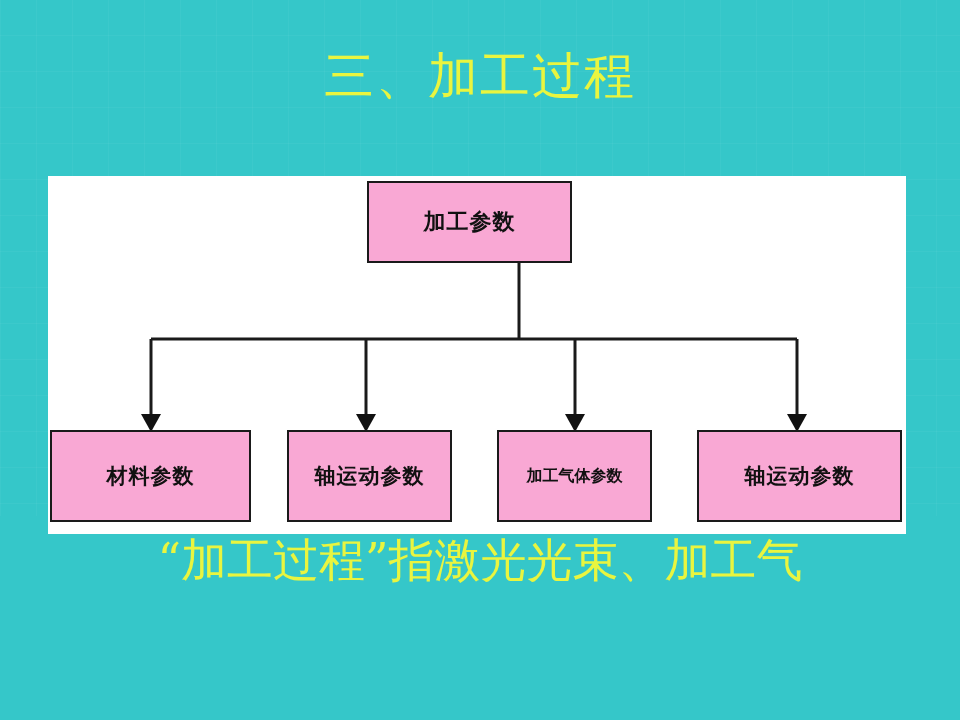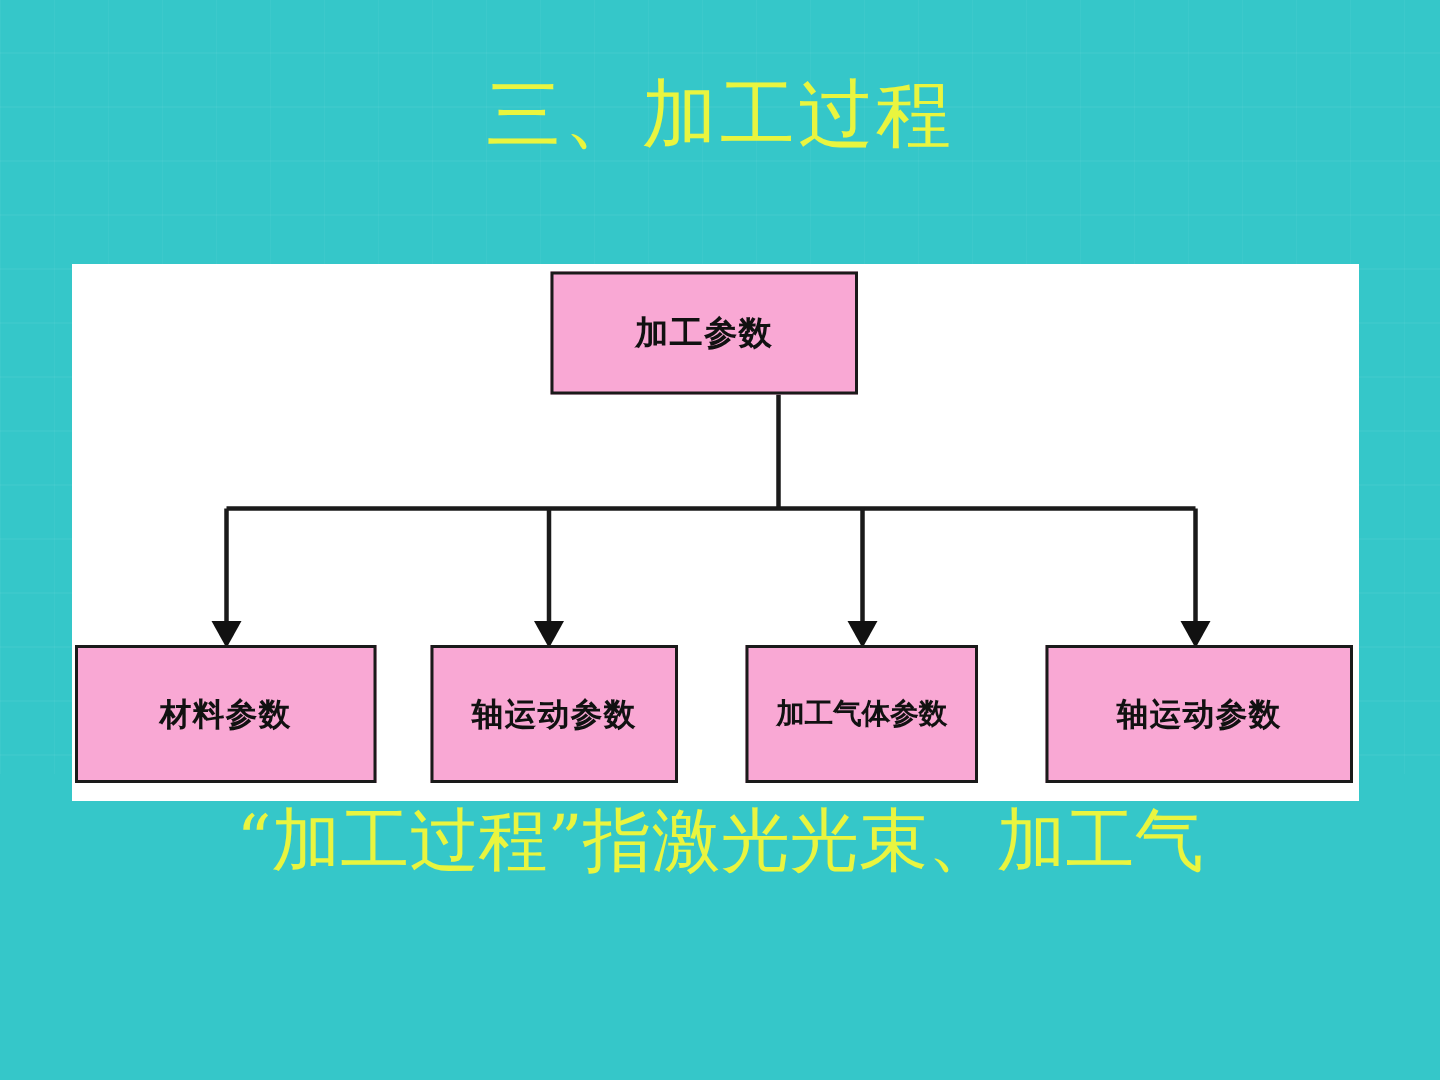--- a/index.html
+++ b/index.html
@@ -63,21 +63,21 @@
     align-items: center;
     justify-content: center;
     color: #111111;
     font-family: Liberation Mono, monospace;
     font-size: 21px;
     font-weight: 600;
     letter-spacing: 1px;
     white-space: nowrap;
   }
   .node-box.root { font-size: 22px; }
-  .node-box.leaf-narrow { font-size: 19px; letter-spacing: 0px; }
+  .node-box.leaf-narrow { font-size: 16px; letter-spacing: 0px; }
 
   #connectors {
     position: absolute;
     left: 0; top: 0;
     width: 858px;
     height: 358px;
     pointer-events: none;
   }
 
   

